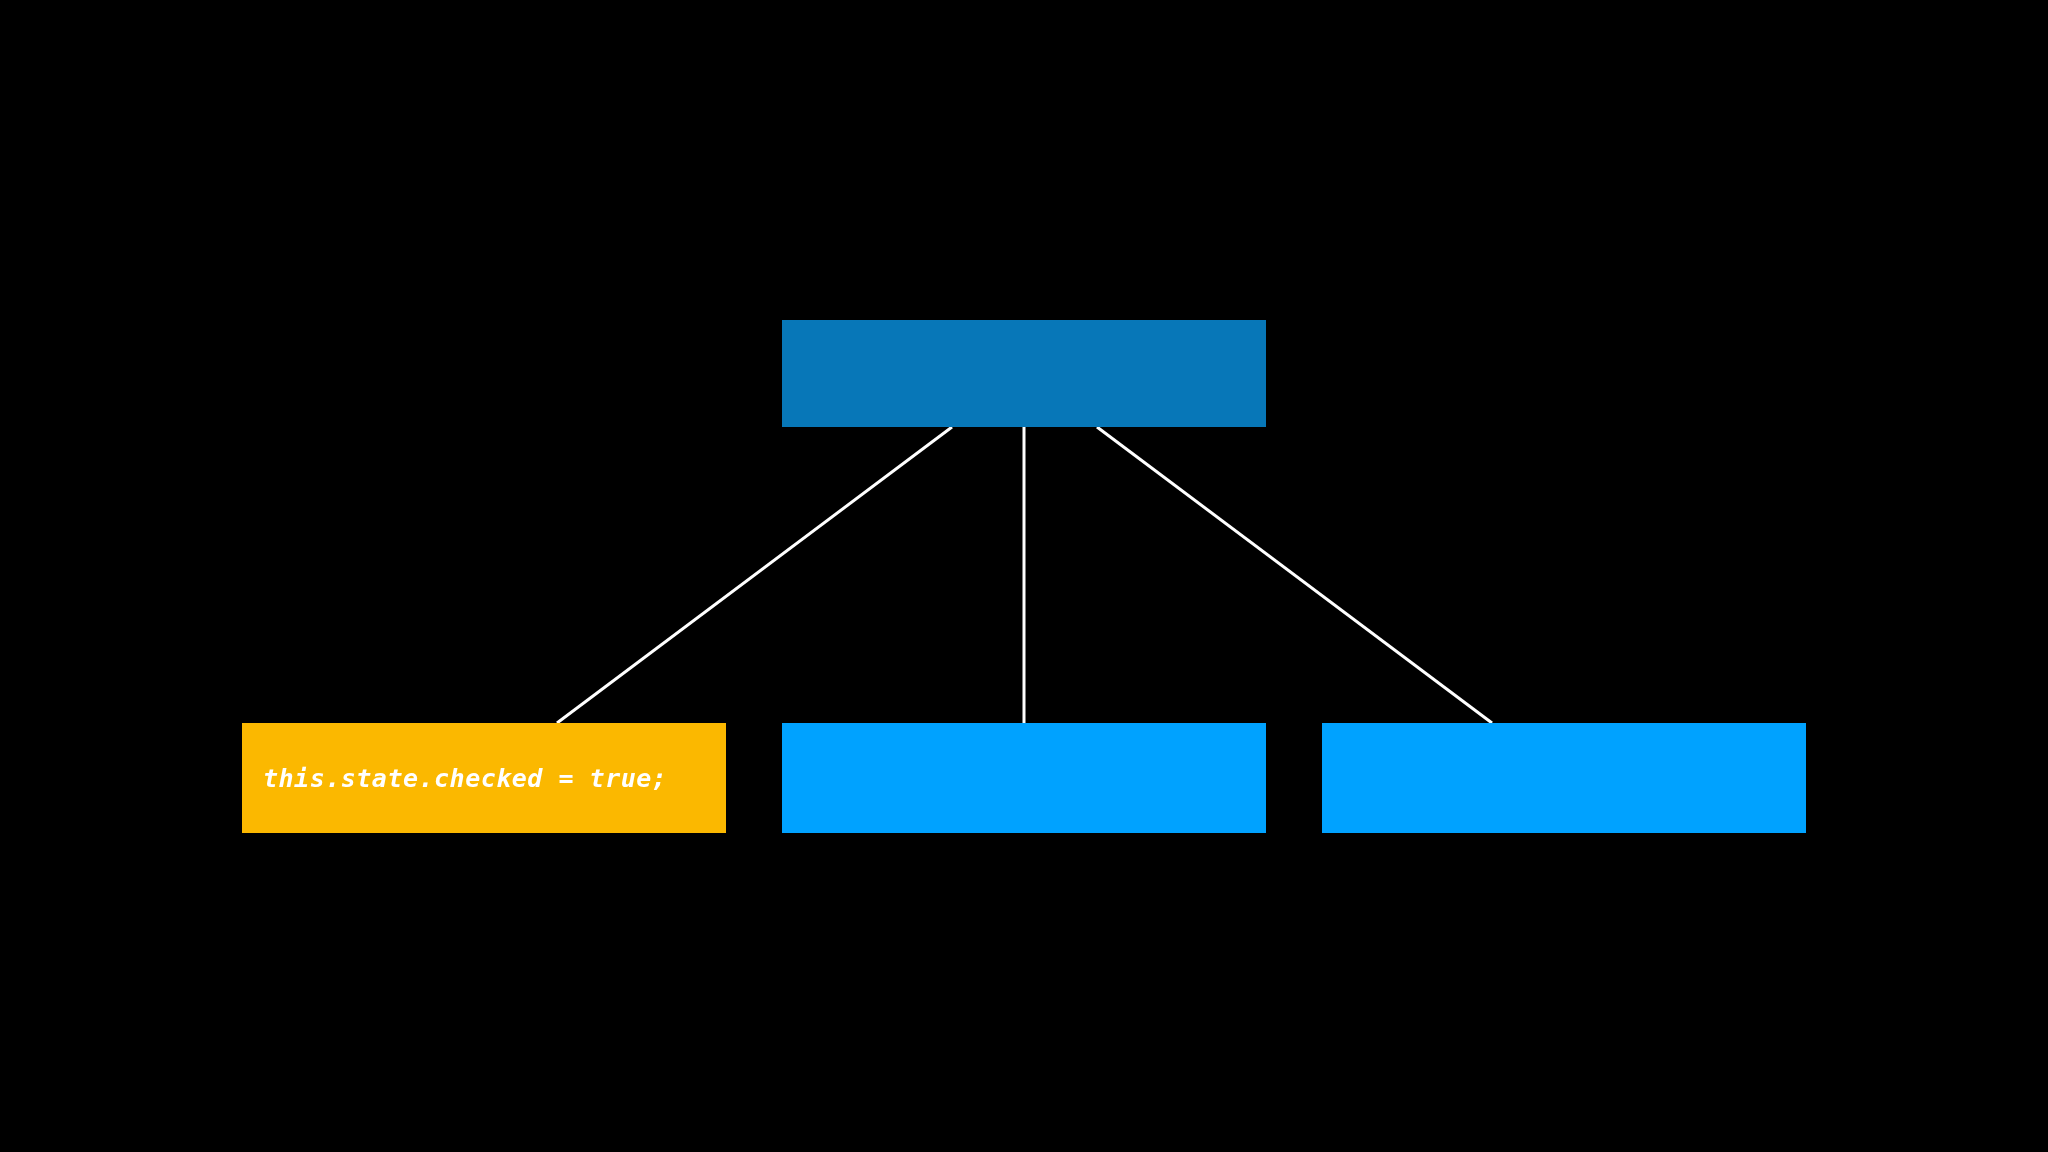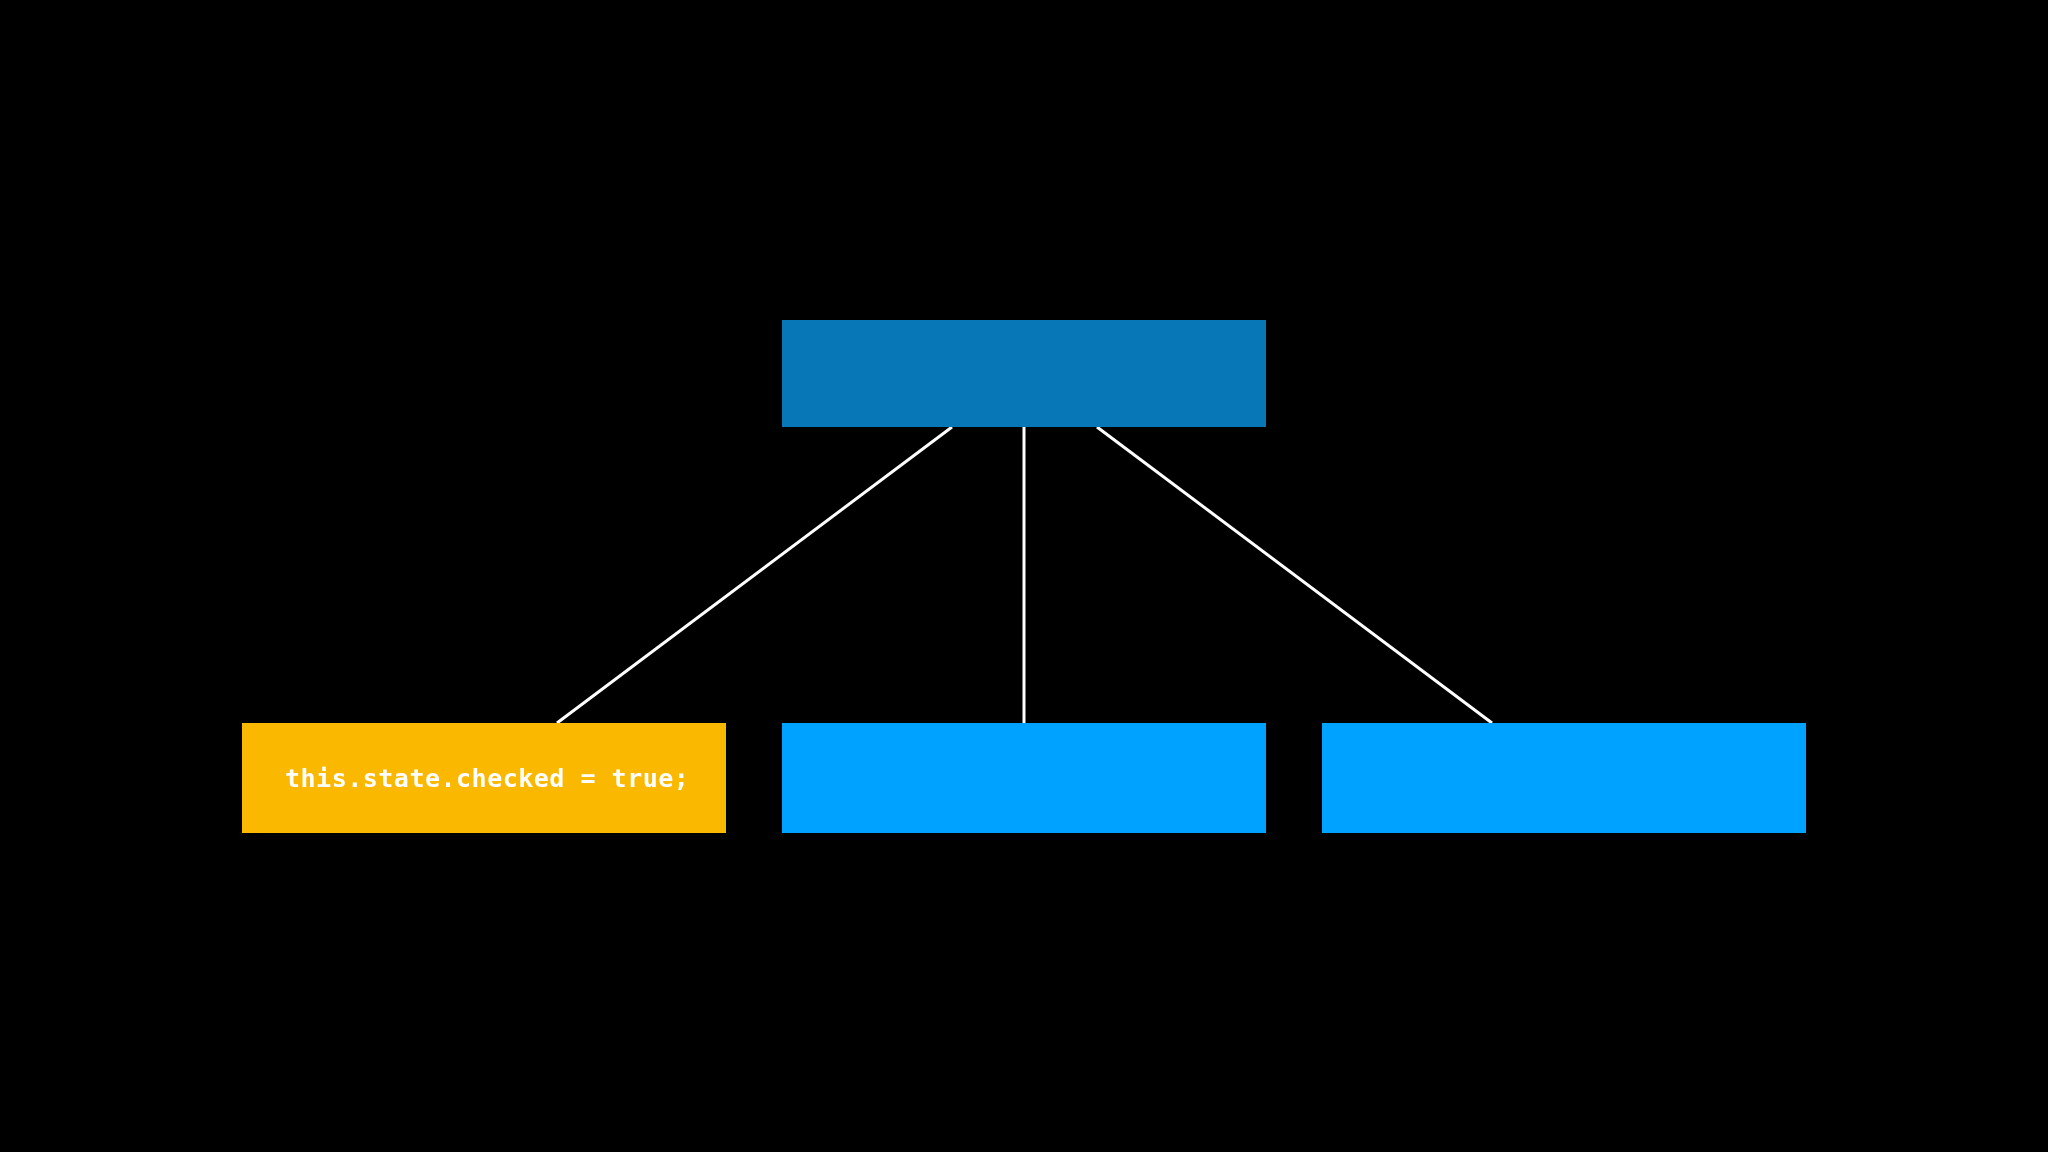--- a/index.html
+++ b/index.html
@@ -53,21 +53,22 @@
     background: #0777b8;
     padding-left: 43px;
   }
   
   #node-child-1 {
     left: 242px;
     top: 723px;
     width: 484px;
     height: 110px;
     background: #fbb800;
-    padding-left: 43px;
+    padding-left: 21px;
+    font-style: italic;
   }
   
   #node-child-2 {
     left: 782px;
     top: 723px;
     width: 484px;
     height: 110px;
     background: #00a2ff;
     padding-left: 43px;
   }

